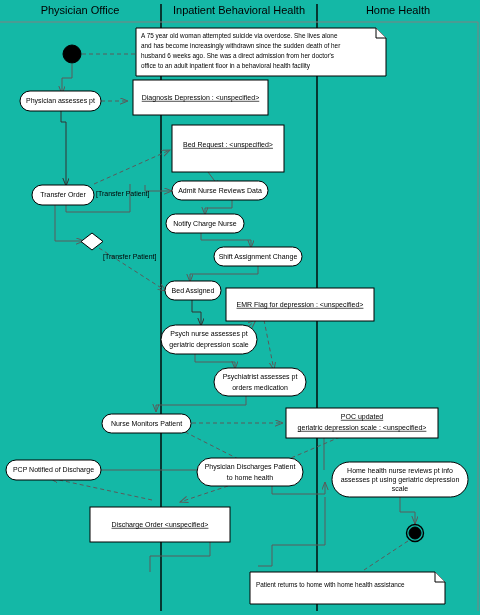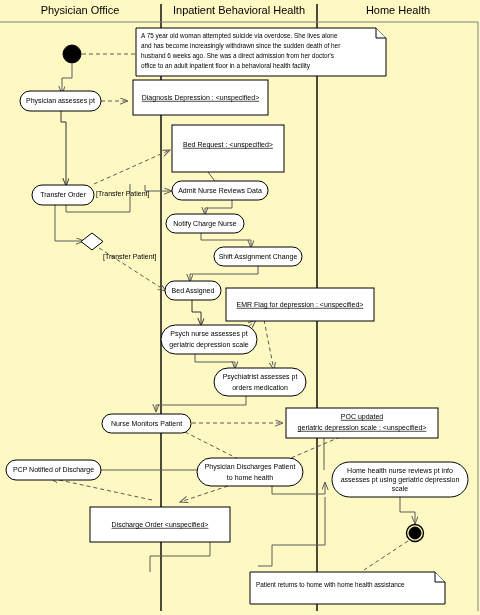--- a/index.html
+++ b/index.html
@@ -4,21 +4,21 @@
 <style>
   html, body {
     margin: 0;
     padding: 0;
     background: #ffffff;
   }
   #diagram-root {
     position: relative;
     width: 480px;
     height: 615px;
-    background: #fef9c3;
+    background: #14b8a6;
     font-family: "Liberation Sans", sans-serif;
     overflow: hidden;
   }
   #diagram-svg {
     position: absolute;
     top: 0;
     left: 0;
     width: 480px;
     height: 615px;
   }

